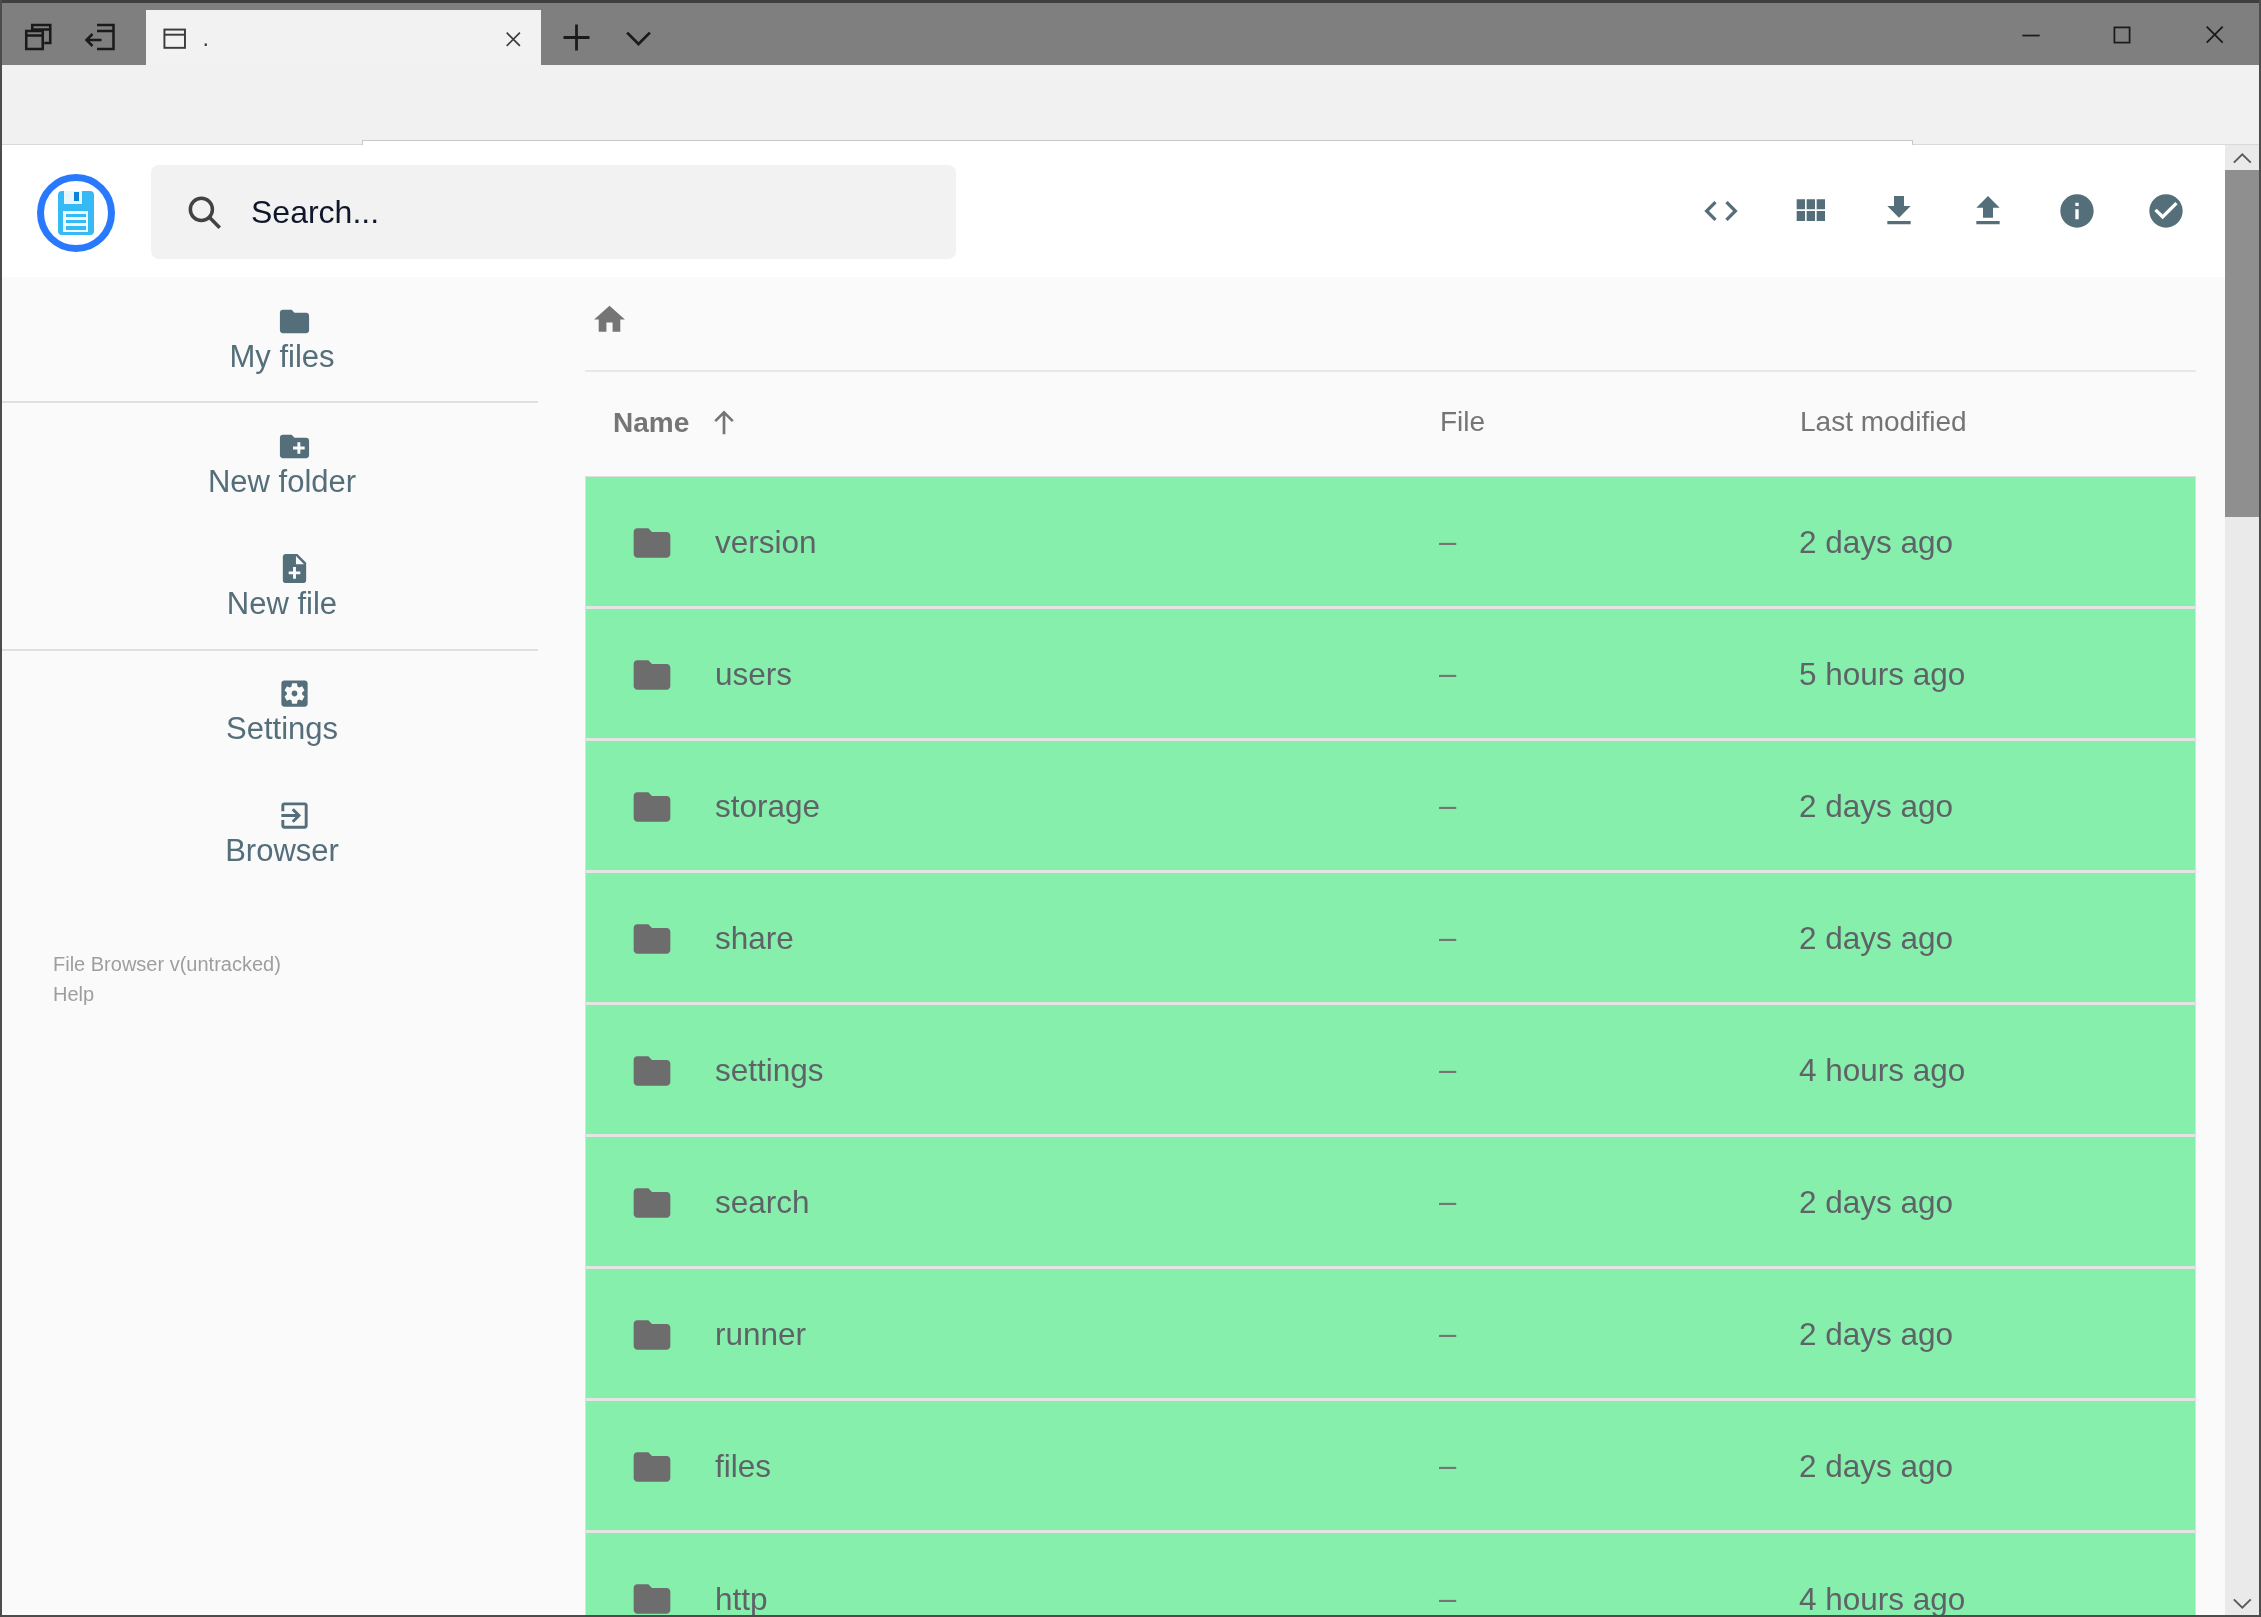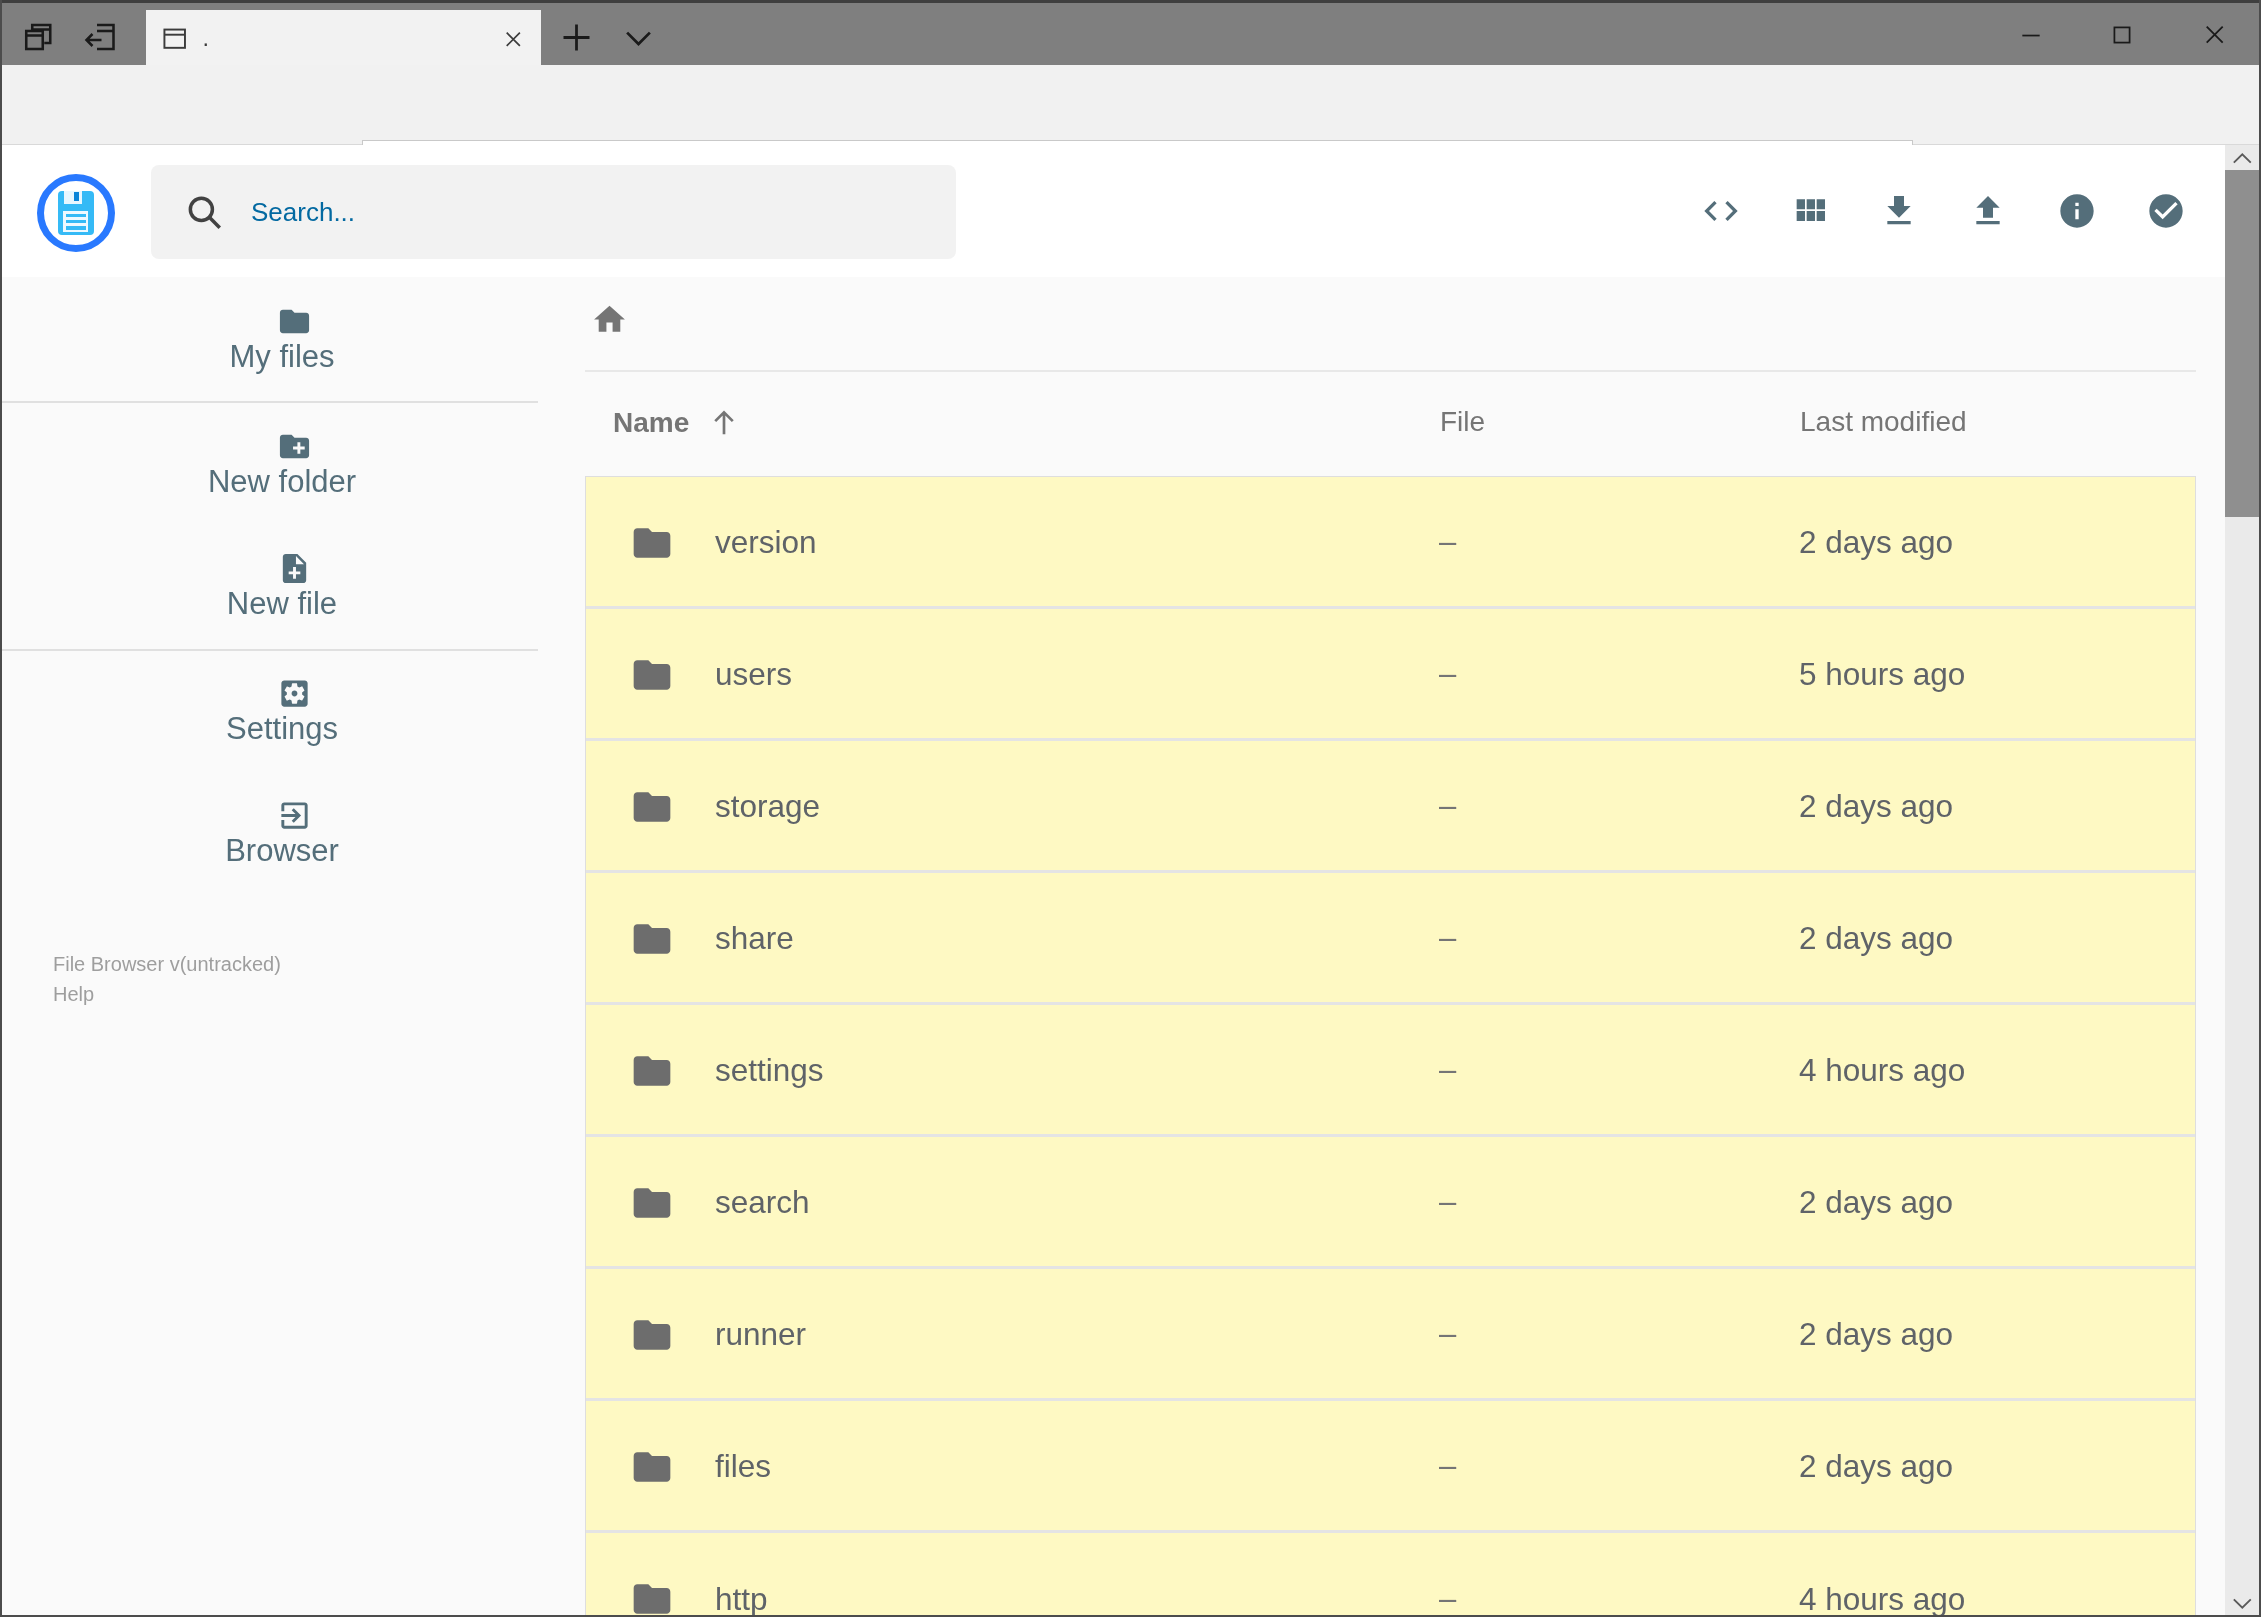--- a/index.html
+++ b/index.html
@@ -34,21 +34,21 @@
   .appheader { position:absolute; left:0; top:145px; width:100%; height:132px; background:#fff; }
   .logo { position:absolute; left:35px; top:29px; width:78px; height:78px; border-radius:50%; border:7.3px solid #2979ff; background:#fff; overflow:hidden; }
   .floppy { position:absolute; left:13.7px; top:9.7px; width:36px; height:44px; background:#35baf6; border-radius:4px; }
   .floppy-shutter { position:absolute; left:6.5px; top:0; width:18px; height:13px; background:#e8f7ff; }
   .floppy-slot { position:absolute; right:3.2px; top:1.6px; width:4.8px; height:9px; background:#0a84d8; }
   .floppy-label { position:absolute; left:5.7px; bottom:3.2px; width:25px; height:21px; background:#eef9ff; }
   .floppy-label div { height:3.2px; background:#35baf6; margin:3.2px 2.4px 0 2.4px; }
   .logo-shadow { position:absolute; left:-13px; top:36px; width:65px; height:65px; background:#e0e0e0; transform:rotate(45deg); z-index:-1; }
   .searchbar { position:absolute; left:149px; top:20px; width:805px; height:94px; background:#f2f2f2; border-radius:8px; display:flex; align-items:center; cursor:text; }
   .search-icon { width:42px; height:42px; margin-left:32px; }
-  .search-placeholder { margin-left:26px; font-size:26px; color:#0369a1; }
+  .search-placeholder { margin-left:26px; font-size:32px; color:#0f172a; }
   .hdr-actions { position:absolute; right:73px; top:0; height:132px; display:flex; align-items:center; gap:49px; }
   .hdr-btn { width:40px; height:40px; cursor:pointer; }
   .hdr-btn svg { width:100%; height:100%; fill:#546e7a; }
 
   
   .content { position:absolute; left:0; top:277px; width:2261px; height:1340px; background:#fafafa; }
 
   
   .side-item { position:absolute; left:0; width:536px; height:71px; display:flex; align-items:center; cursor:pointer;flex-direction:column; }
   .side-item svg { width:39px; height:39px; margin-left:49px; fill:#546e7a; }
@@ -61,21 +61,21 @@
   .home-btn { position:absolute; left:589px; top:24px; width:37px; height:39px; cursor:pointer; }
   .listing-hr { position:absolute; left:583px; top:93px; width:1611px; height:1.6px; background:#e8e8e8; }
   .colhead { position:absolute; top:129px; font-size:28px; font-weight:500; color:#757575; cursor:pointer; display:flex; align-items:center; }
   .colhead.name { left:611px; font-weight:700; }
   .colhead.size { left:1438px; }
   .colhead.modified { left:1798px; }
   .sort-arrow { width:34px; height:34px; margin-left:18px; }
 
   
   .table { position:absolute; left:583px; top:199px; width:1611px; background:#fff; border:1.6px solid #dedede; }
-  .frow { position:relative; height:132px; background:#fef9c3; border-bottom:3.2px solid #e4e4e4; cursor:pointer; }
+  .frow { position:relative; height:132px; background:#86efac; border-bottom:3.2px solid #e4e4e4; cursor:pointer; }
   .frow:last-child { border-bottom:none; }
   .frow svg.foldico { position:absolute; left:44px; top:44px; width:44px; height:44px; fill:#6d6d6d; }
   .fname { position:absolute; left:129px; top:50%; transform:translateY(-50%); font-size:31.5px; color:#5f6368; }
   .fsize { position:absolute; left:853px; top:50%; transform:translateY(-50%); font-size:31px; color:#757575; }
   .fdate { position:absolute; left:1213px; top:50%; transform:translateY(-50%); font-size:31.5px; color:#5f6368; }
 
   
   .scrollbar { position:absolute; right:0; top:145px; width:34px; height:1473px; background:#eaeaea; }
   .scroll-thumb { position:absolute; left:0; top:25px; width:100%; height:347px; background:#8f8f8f; cursor:grab; }
   .scroll-up, .scroll-down { position:absolute; left:5.7px; width:22.6px; height:16px; cursor:pointer; }

